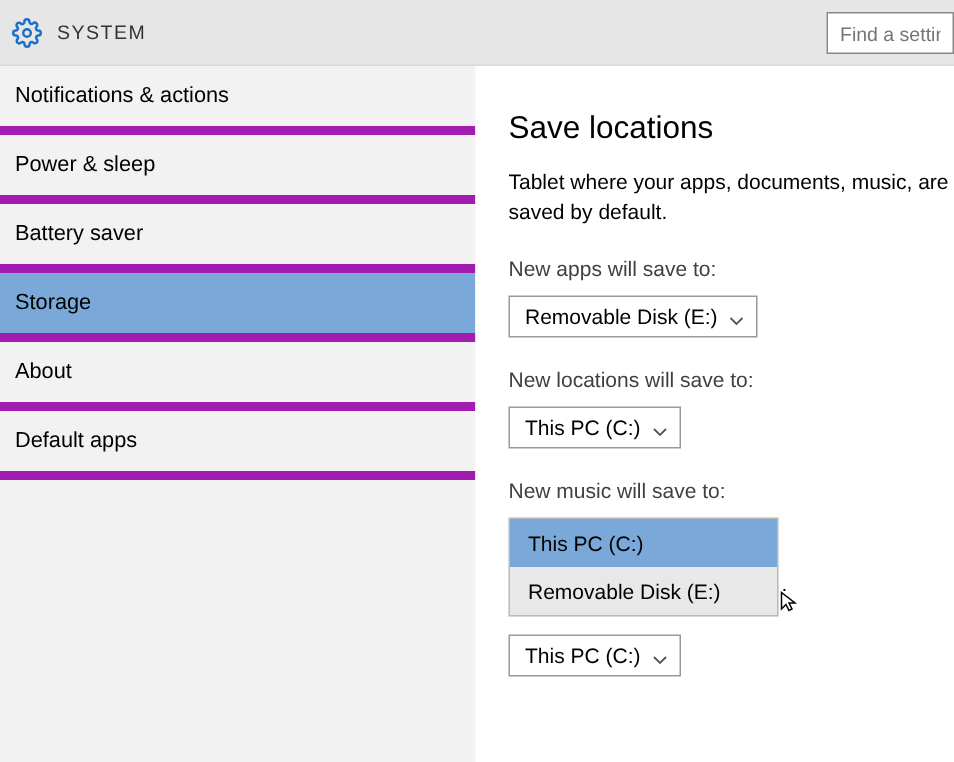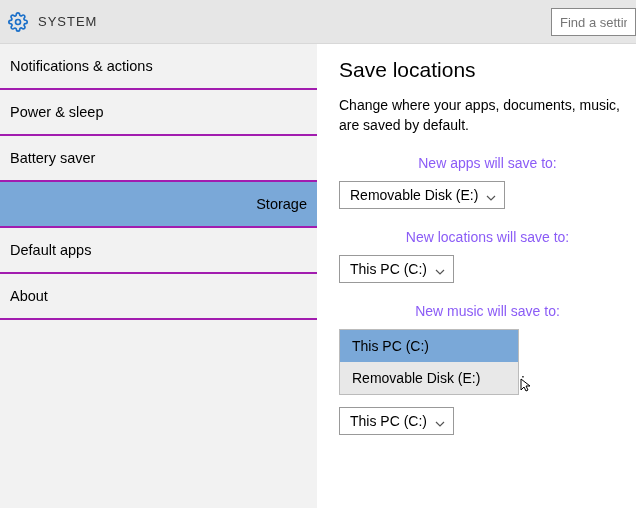--- a/index.html
+++ b/index.html
@@ -56,51 +56,49 @@
       background: #f2f2f2;
       overflow: hidden;
     }
     .sidebar-item {
       height: 46px;
       padding: 0 10px;
       display: flex;
       align-items: center;
       font-size: 14.5px;
       color: #000;
-      border-bottom: 2px solid #a21caf;
+      border-bottom: 6px solid #a21caf;
       cursor: pointer;
     }
     .sidebar-item.selected {
       background: #7aa8d8;
-      justify-content: flex-end;
     }
     .content {
       flex: 1;
-      padding: 14px 0 0 22px;
+      padding: 30px 0 0 22px;
       background: #fff;
       overflow: visible;
     }
     .page-title {
       font-size: 21px;
       font-weight: 400;
       color: #000;
       margin-bottom: 14px;
     }
     .page-desc {
       font-size: 14px;
       color: #000;
       line-height: 1.4;
       margin-bottom: 20px;
     }
     .setting-group { margin-bottom: 20px; }
     .setting-label {
       font-size: 14px;
-      color: #8b5cf6;
+      color: #404040;
       margin-bottom: 10px;
-      text-align: center;
     }
     .combo {
       display: inline-flex;
       align-items: center;
       border: 1px solid #999;
       background: #fff;
       padding: 5px 8px 5px 10px;
       font-size: 14px;
       cursor: pointer;
       position: relative;
@@ -161,30 +159,30 @@
     <div class="sidebar-item">
         <span>Power &amp; sleep</span>
       </div>
     <div class="sidebar-item">
         <span>Battery saver</span>
       </div>
     <div class="sidebar-item selected">
         <span>Storage</span>
       </div>
     <div class="sidebar-item">
+        <span>About</span>
+      </div>
+    <div class="sidebar-item">
         <span>Default apps</span>
-      </div>
-    <div class="sidebar-item">
-        <span>About</span>
       </div>
   </div>
 
   <div class="content">
     <div class="page-title">Save locations</div>
-    <div class="page-desc">Change where your apps, documents, music, are saved by default.</div>
+    <div class="page-desc">Tablet where your apps, documents, music, are saved by default.</div>
 
     <div class="setting-group">
       <div class="setting-label">New apps will save to:</div>
       <div class="combo">
         <span class="combo-text">Removable Disk (E:)</span>
         <span class="chevron">
           <svg viewBox="0 0 10 10">
               <path d="M1 3 L5 7 L9 3" stroke="#555" stroke-width="1.2" fill="none"></path>
             </svg>
         </span>

